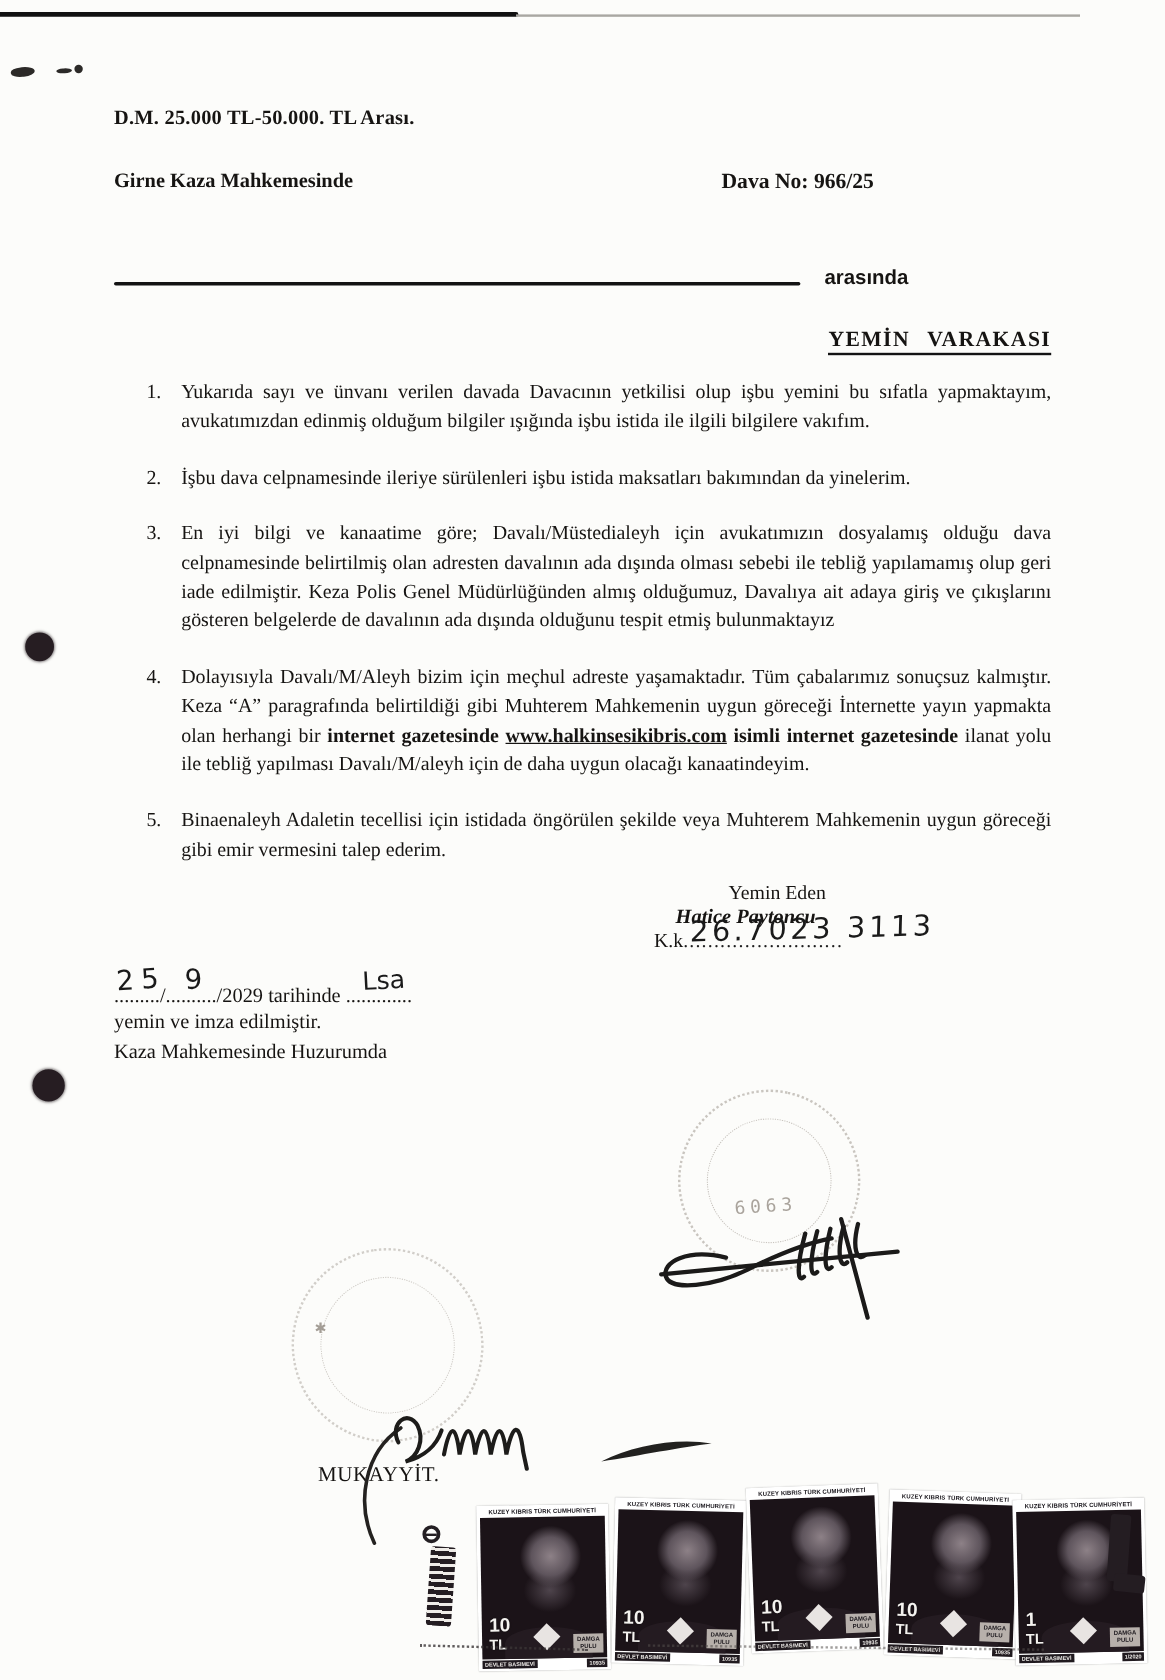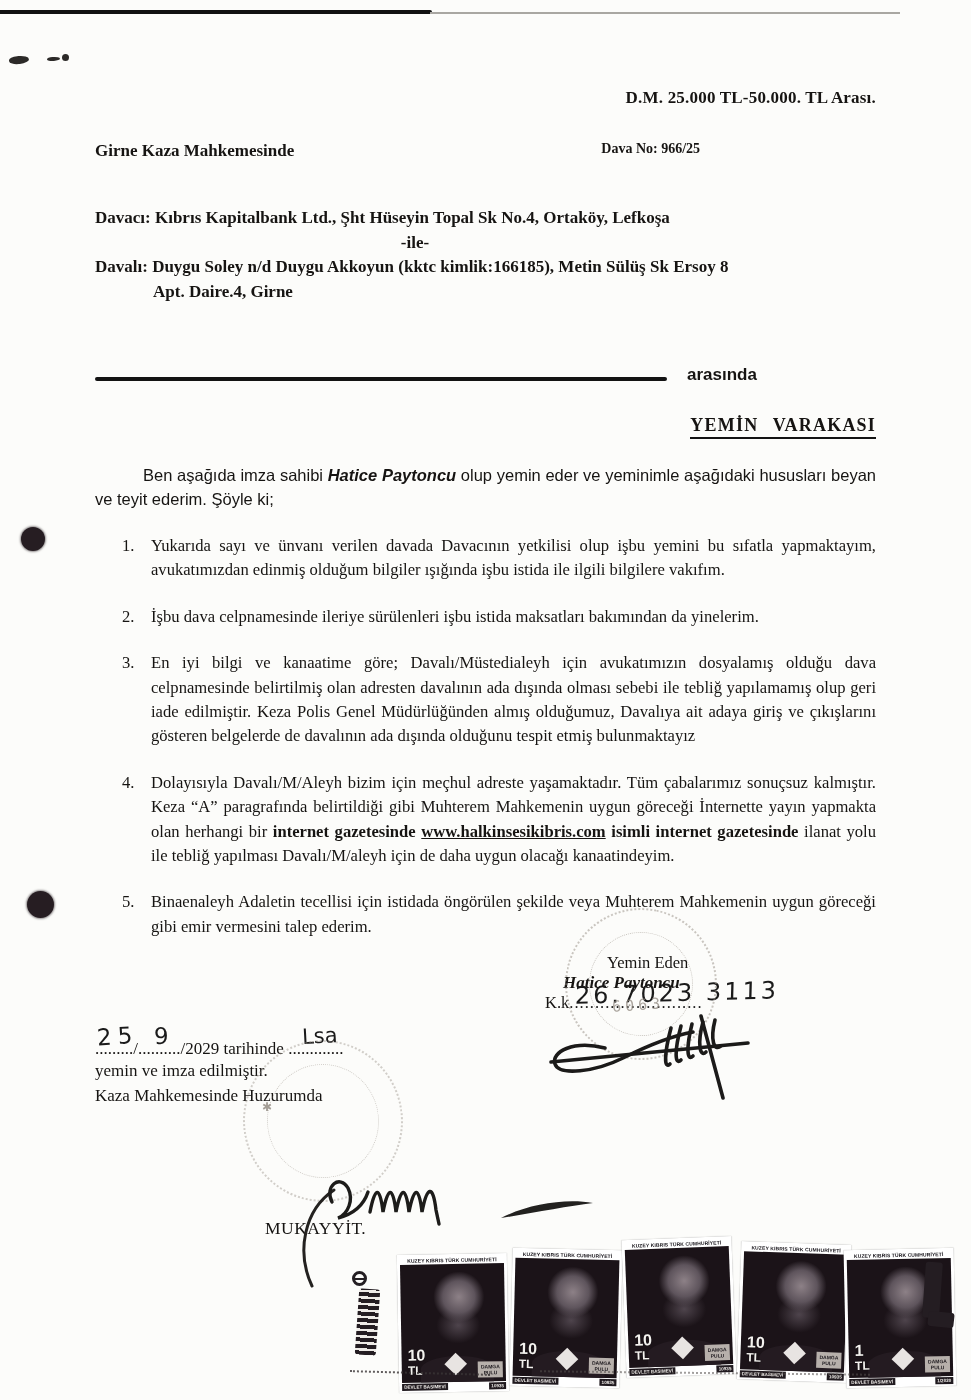--- a/index.html
+++ b/index.html
@@ -20,24 +20,24 @@
   .topbar-ext { position:absolute; top:12px; left:430px; width:470px; height:1.5px; background:#a9a7a2; }
   .smudge { position:absolute; background:#2c2a28; border-radius:45% 55% 50% 50%; }
   .sm1 { top:56px; left:9px;  width:20px; height:8px; transform:rotate(-6deg); }
   .sm2 { top:57px; left:47px; width:13px; height:4px; transform:rotate(-4deg); }
   .sm3 { top:54px; left:62px; width:7px;  height:7px; border-radius:50%; }
   .punch { position:absolute; background:#261d22; border-radius:50%; box-shadow:0 0 2px 1px rgba(38,29,34,.5); }
   .p1 { top:527px; left:21px; width:24px; height:24px; }
   .p2 { top:891px; left:27px; width:27px; height:27px; }
 
   
-  .doc-class { margin-top:88px; text-align:right; font-weight:bold; font-size:17px; letter-spacing:.2px; }
+  .doc-class { margin-top:88px; text-align:left; font-weight:bold; font-size:17px; letter-spacing:.2px; }
   .court-row { margin-top:33px; display:flex;gap:22px; }
   .court-name { font-weight:bold; font-size:17px; }
-  .case-no { font-weight:bold; font-size:14px; margin-left:285px; }
+  .case-no { font-weight:bold; font-size:18px; margin-left:285px; }
   .parties { margin-top:45px; font-weight:bold; font-size:17px; line-height:1.45; }
   .ile { text-align:center; font-weight:bold; width:640px; }
   .def2 { padding-left:58px; }
   .arasinda-row { margin-top:60px; display:flex; align-items:flex-end; }
   .rule { width:572px; height:3.4px; background:#131313; margin-bottom:4px; border-radius:2px; }
   .arasinda { font-family:"Liberation Sans", sans-serif; font-weight:bold; font-size:17px; margin-left:20px; }
   .main-title { margin-top:30px; text-align:right; font-weight:bold; font-size:18px; letter-spacing:1.2px; word-spacing:9px; }
   .main-title span { border-bottom:2.4px solid #131313; padding-bottom:2px; }
 
   
@@ -131,35 +131,28 @@
   <div class="punch p2"></div>
 
   <div class="content">
     <div class="doc-class">D.M. 25.000 TL-50.000. TL Arası.</div>
 
     <div class="court-row">
       <div class="court-name">Girne Kaza Mahkemesinde</div>
       <div class="case-no">Dava No: 966/25</div>
     </div>
 
-    <div class="parties">
-      <div>Davacı: Kıbrıs Kapitalbank Ltd., Şht Hüseyin Topal Sk No.4, Ortaköy, Lefkoşa</div>
-      <div class="ile">-ile-</div>
-      <div>Davalı: Duygu Soley n/d Duygu Akkoyun (kktc kimlik:166185), Metin Sülüş Sk Ersoy 8</div>
-      <div class="def2">Apt. Daire.4, Girne</div>
-    </div>
 
     <div class="arasinda-row">
       <div class="rule"></div>
       <div class="arasinda">arasında</div>
     </div>
 
     <div class="main-title"><span>YEMİN VARAKASI</span></div>
 
-    <div class="intro"><span>Ben aşağıda imza sahibi </span><b>Hatice Paytoncu</b><span> olup yemin eder ve yeminimle aşağıdaki hususları beyan ve teyit ederim. Şöyle ki;</span></div>
 
     <div class="oath">
       <div class="item">
         <span class="num">1.</span>
         <span class="itxt">Yukarıda sayı ve ünvanı verilen davada Davacının yetkilisi olup işbu yemini bu sıfatla yapmaktayım, avukatımızdan edinmiş olduğum bilgiler ışığında işbu istida ile ilgili bilgilere vakıfım.</span>
       </div>
       <div class="item">
         <span class="num">2.</span>
         <span class="itxt">İşbu dava celpnamesinde ileriye sürülenleri işbu istida maksatları bakımından da yinelerim.</span>
       </div>

